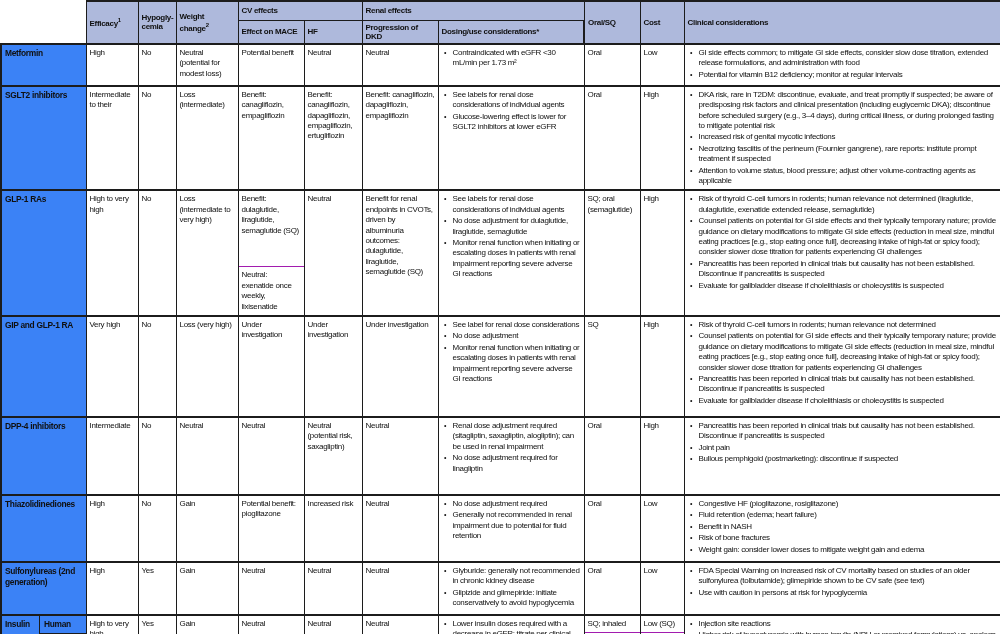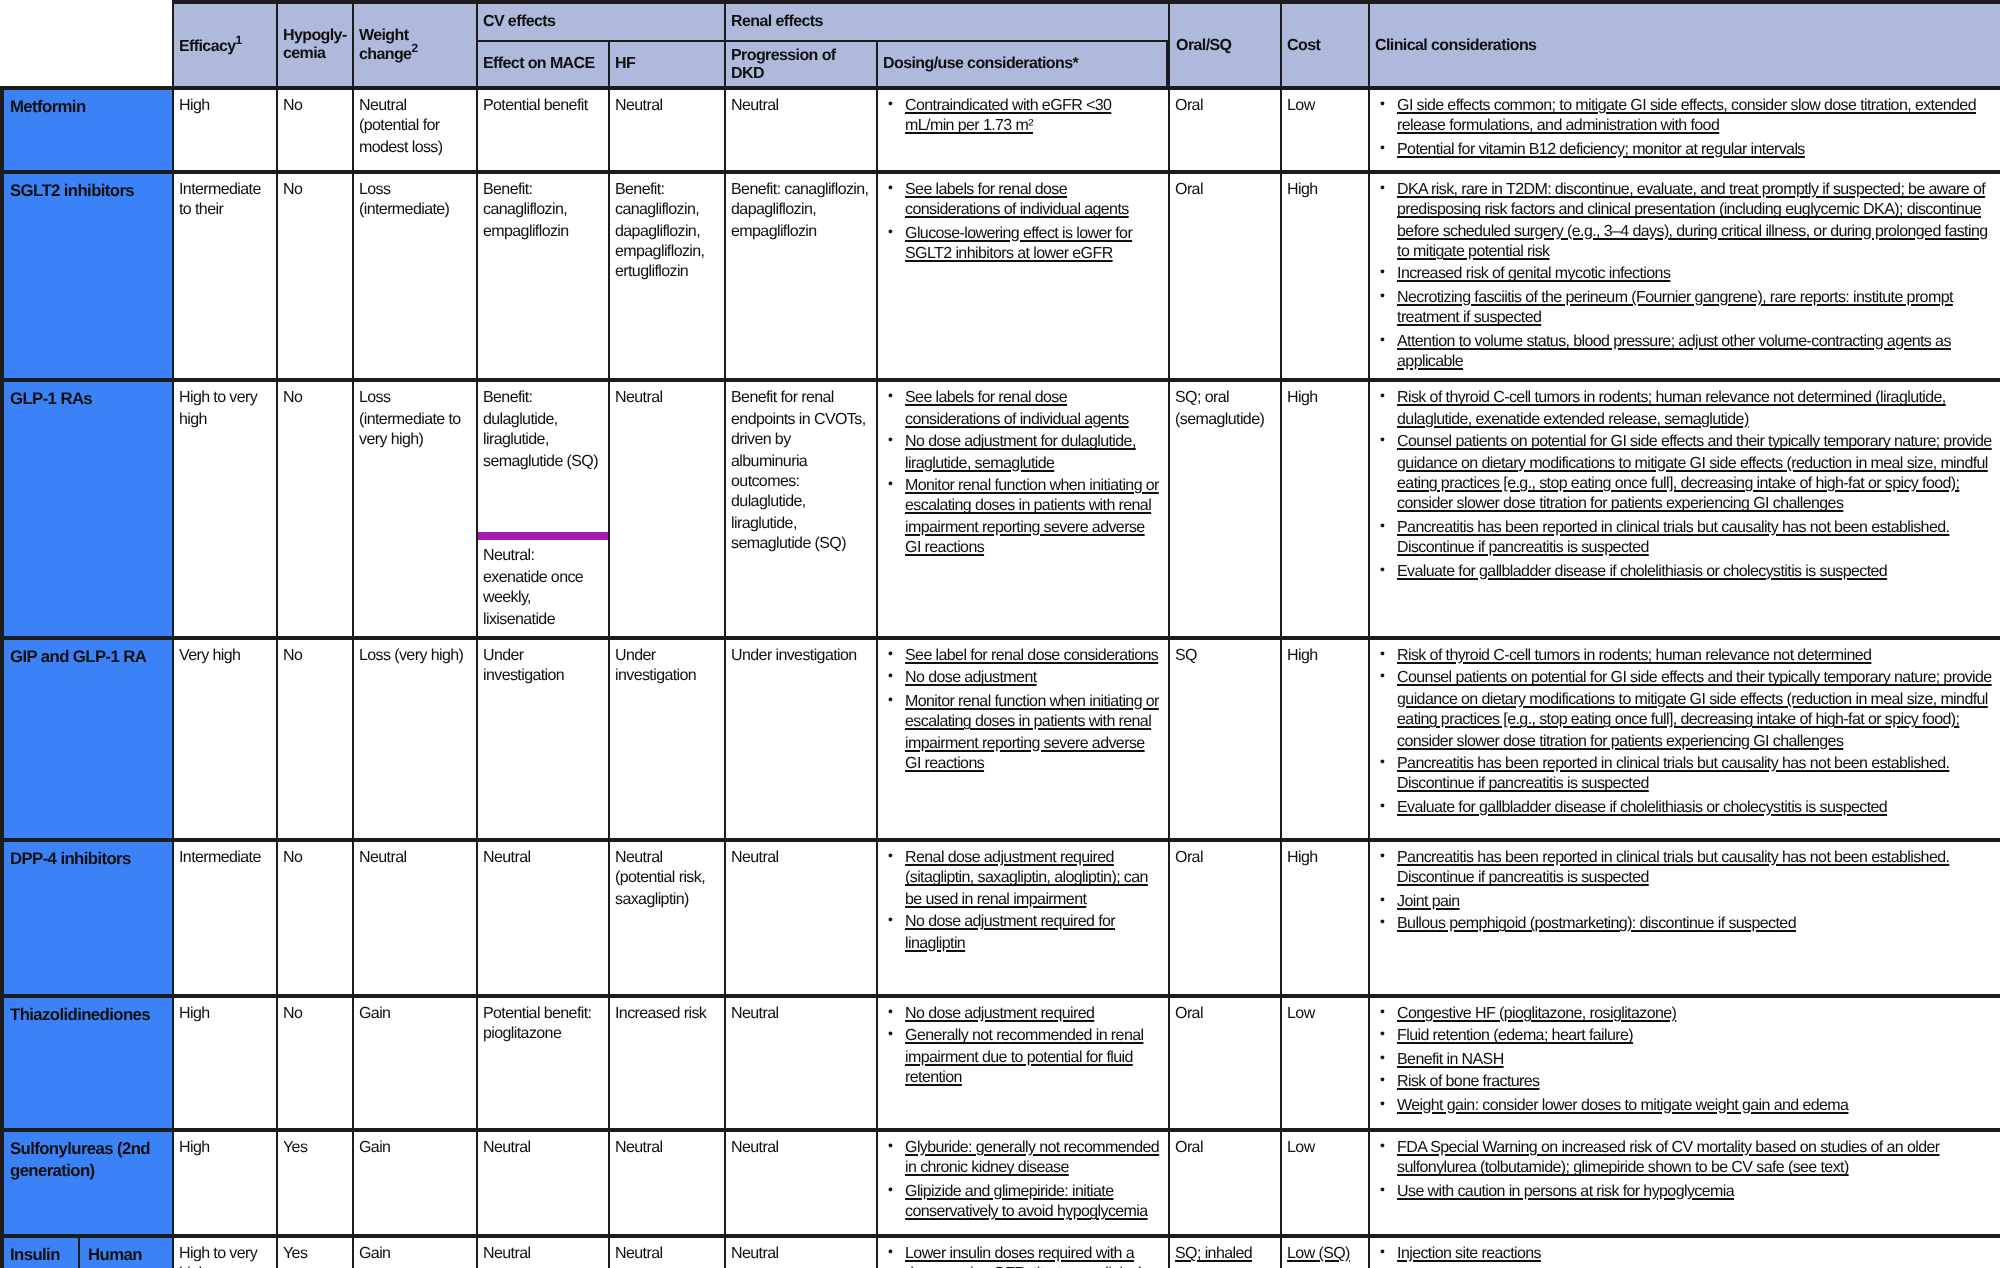--- a/index.html
+++ b/index.html
@@ -15,37 +15,37 @@
   tbody td{font-size:8px;letter-spacing:-0.3px;line-height:1.3;padding:3px 3px;}
   .label-cell{background:#3b82f6;font-weight:bold;font-size:8.4px;letter-spacing:-0.3px;}
   tbody tr td{border-top-width:2px;}
   tbody tr:last-child td{border-bottom-width:2px;}
   tbody td:first-child{border-left-width:2px;}
   tbody td:last-child,thead th:last-child{border-right-width:2px;}
   
   .blist{display:flex;flex-direction:column;gap:1px;}
   .bullet{display:flex;gap:4px;}
   .bullet .dot{flex:0 0 7px;text-align:center;font-size:7px;line-height:10px;}
-  .bullet .txt{flex:1;text-decoration:underline;}
+  .bullet .txt{flex:1;}
   
   .nopad{padding:0;}
   .vsplit{display:flex;flex-direction:column;height:100%;}
   .vsplit > .seg{padding:3px 3px;}
-  .vsplit > .seg + .seg{border-top:4px solid #a21caf;}
+  .vsplit > .seg + .seg{border-top:1px solid #a21caf;}
   
   .mace-top{height:69px;}
   .mace-bot{flex:1;}
   
   .ins-grid{display:grid;grid-template-columns:37px 1fr;height:100%;}
   .ins-name{padding:3px 3px;}
   .ins-subs{display:flex;flex-direction:column;border-left:1px solid #1c1c1c;}
   .ins-subs > div{flex:1;padding:3px 4px;}
   .ins-subs > div + div{border-top:1px solid #1c1c1c;}
   
-  .half{flex:1;text-decoration:underline;}
+  .half{flex:1;}
   sup{font-size:6px;letter-spacing:0;}
 </style>
 </head>
 <body>
 
 <div class="page">
 <table>
   <colgroup>
     <col style="width:85px">
         <col style="width:52px">

